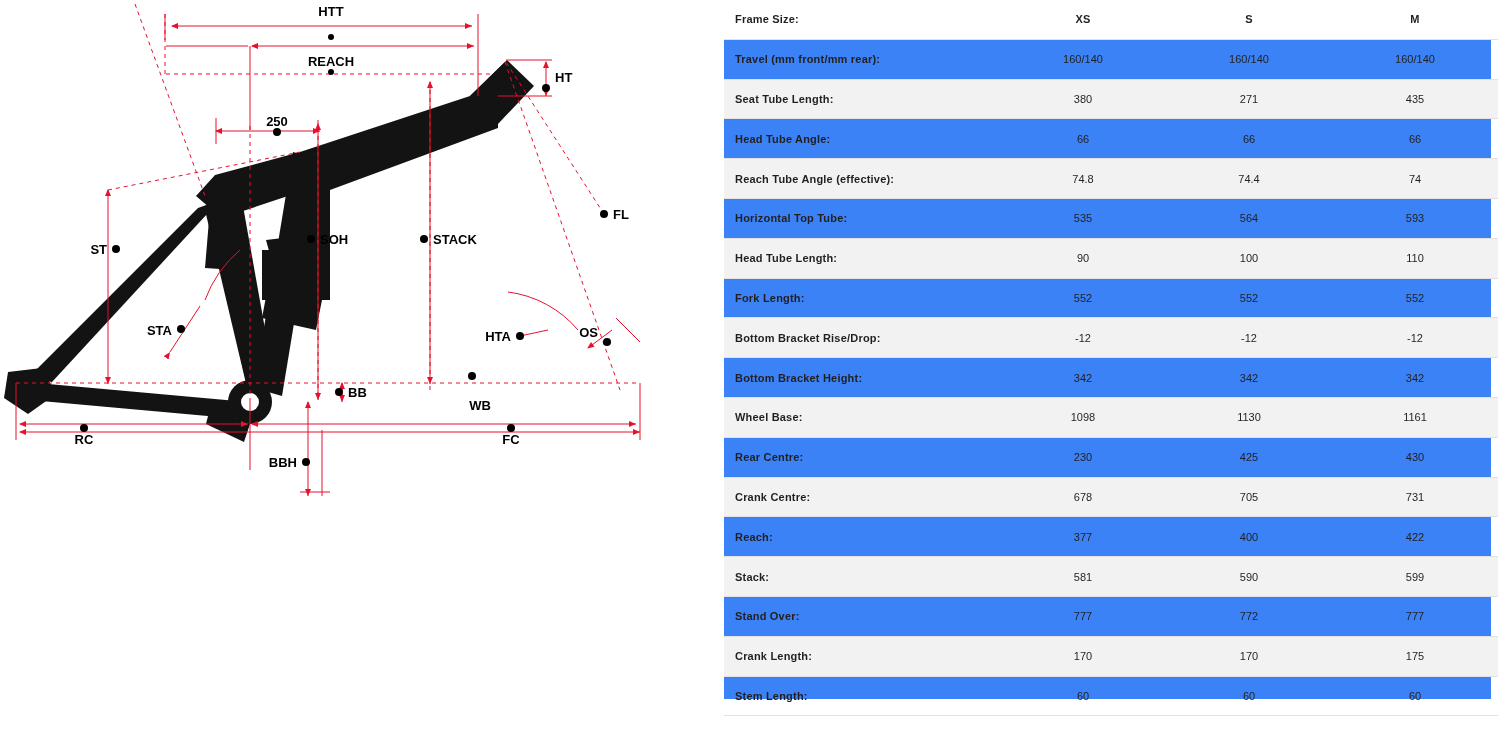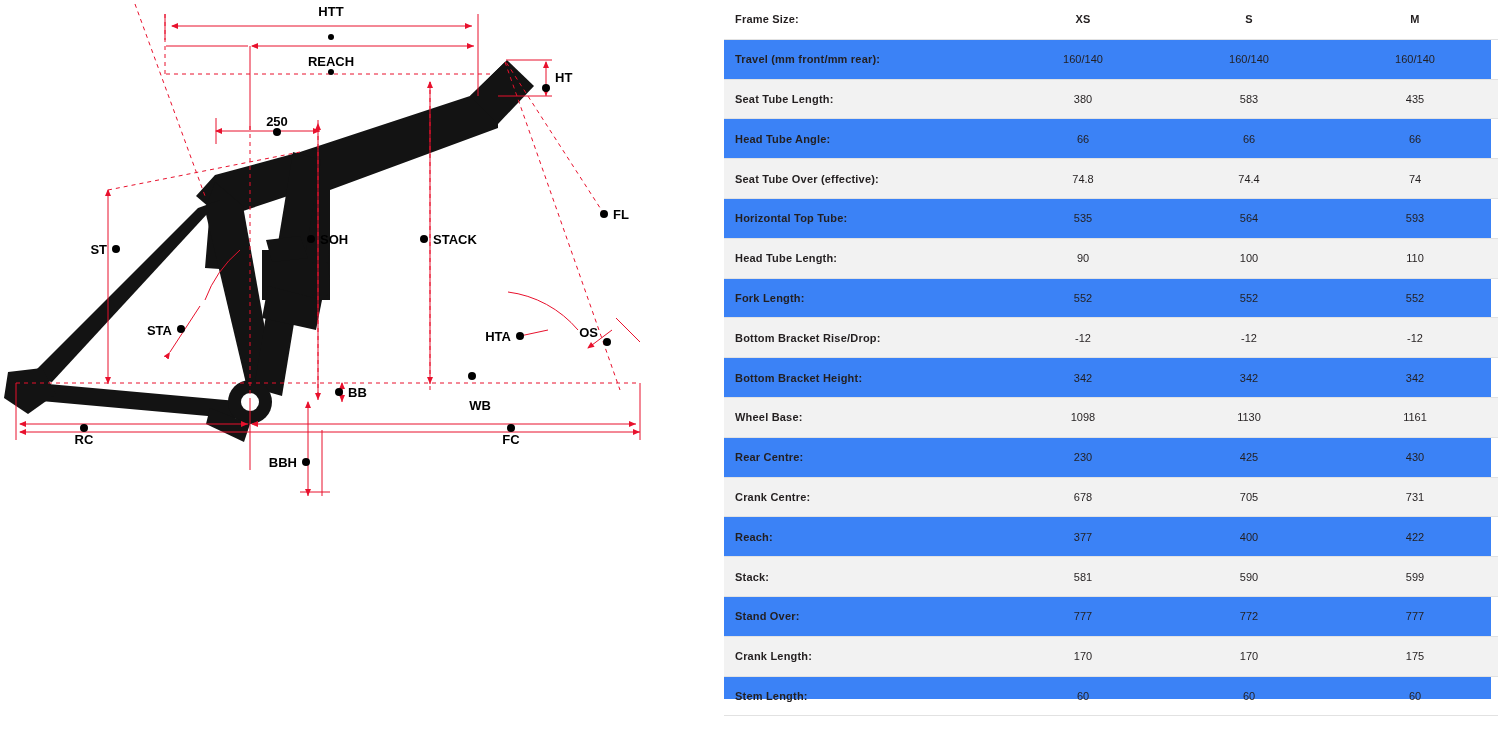--- a/index.html
+++ b/index.html
@@ -251,31 +251,31 @@
       <tbody>
         <tr>
           <td class="row-label">Travel (mm front/mm rear):</td>
           <td class="val">160/140</td>
           <td class="val">160/140</td>
           <td class="val">160/140</td>
         </tr>
         <tr class="alt">
           <td class="row-label">Seat Tube Length:</td>
           <td class="val">380</td>
-          <td class="val">583</td>
+          <td class="val">271</td>
           <td class="val">435</td>
         </tr>
         <tr>
           <td class="row-label">Head Tube Angle:</td>
           <td class="val">66</td>
           <td class="val">66</td>
           <td class="val">66</td>
         </tr>
         <tr class="alt">
-          <td class="row-label">Seat Tube Over (effective):</td>
+          <td class="row-label">Reach Tube Angle (effective):</td>
           <td class="val">74.8</td>
           <td class="val">74.4</td>
           <td class="val">74</td>
         </tr>
         <tr>
           <td class="row-label">Horizontal Top Tube:</td>
           <td class="val">535</td>
           <td class="val">564</td>
           <td class="val">593</td>
         </tr>

